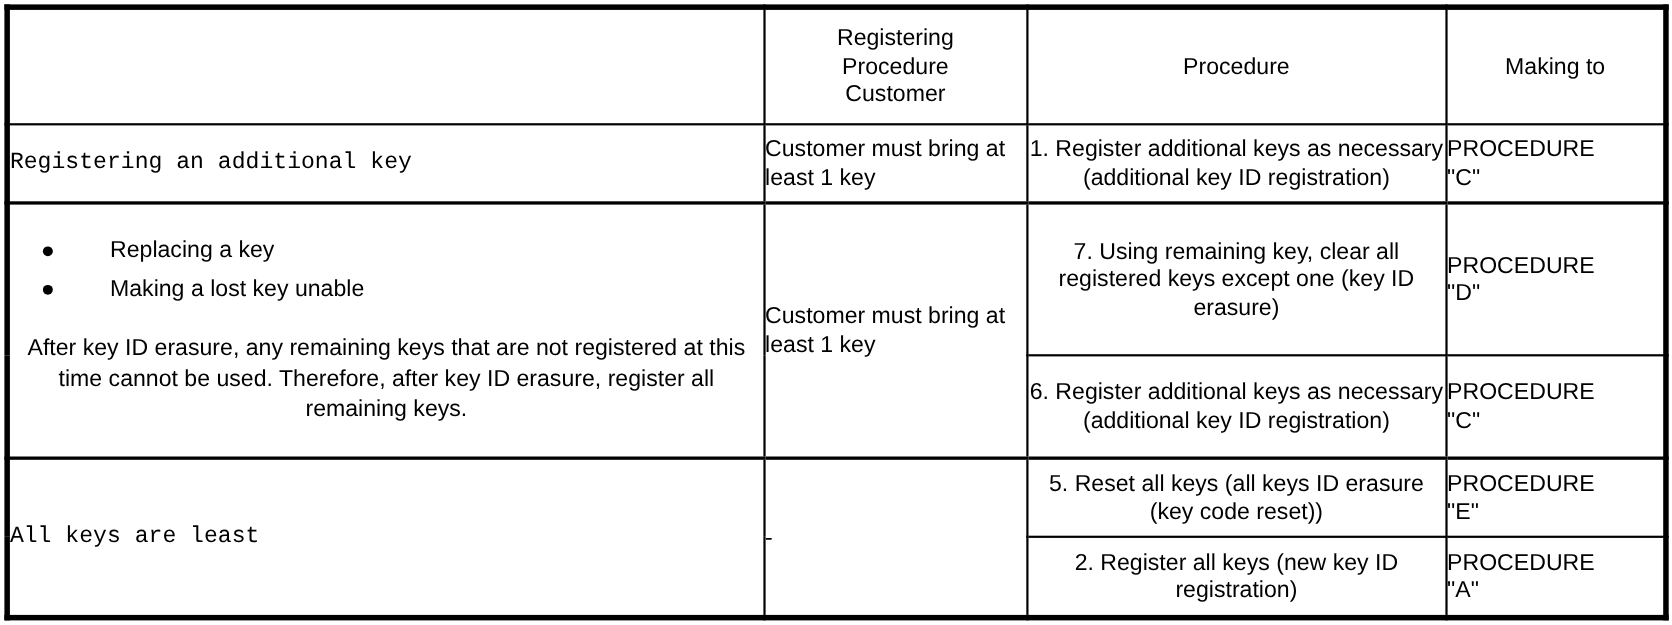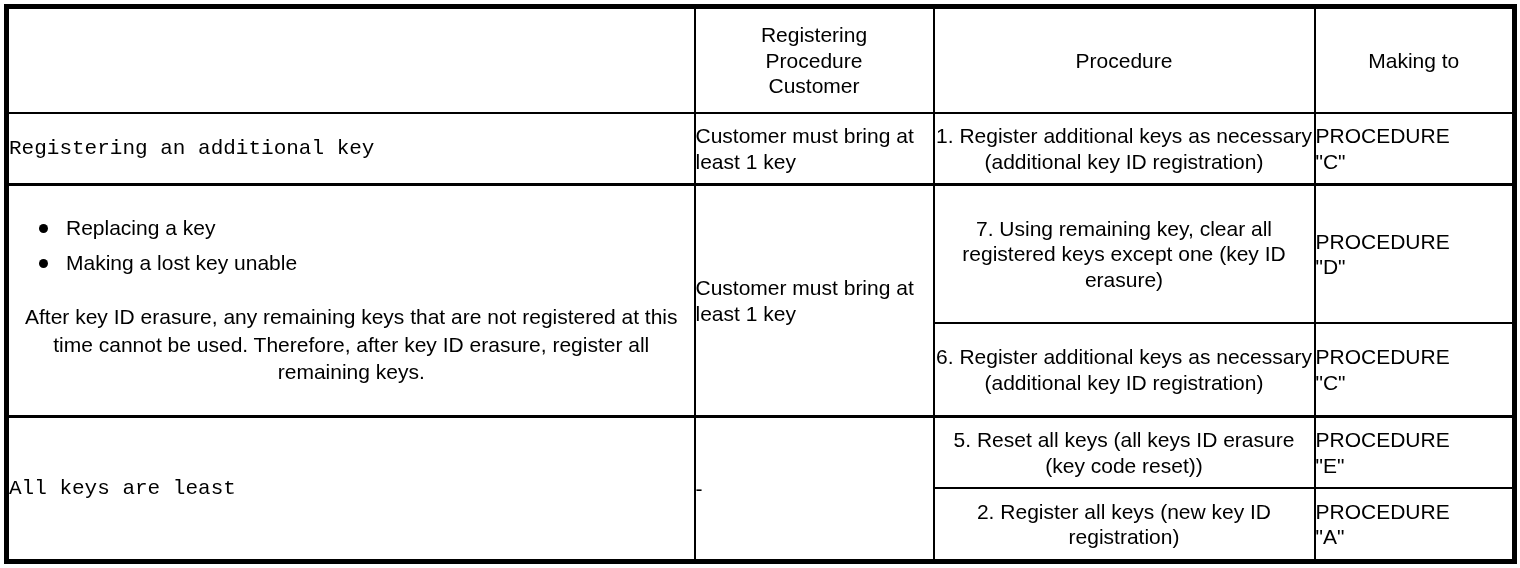--- a/index.html
+++ b/index.html
@@ -83,21 +83,21 @@
 
   .case-text { display: block; font-family: Liberation Mono, monospace; }
 
   ul.bullets {
     list-style: none;
     margin: 0 0 0 0;
     padding: 0;
   }
   ul.bullets li {
     position: relative;
-    padding-left: 57px;
+    padding-left: 91px;
     margin: 0 0 9px 0;
     line-height: 1.2;
   }
   ul.bullets li:last-child { margin-bottom: 0; }
   ul.bullets li .dot {
     position: absolute;
     left: 30px;
     top: 9px;
     width: 9px;
     height: 9px;

